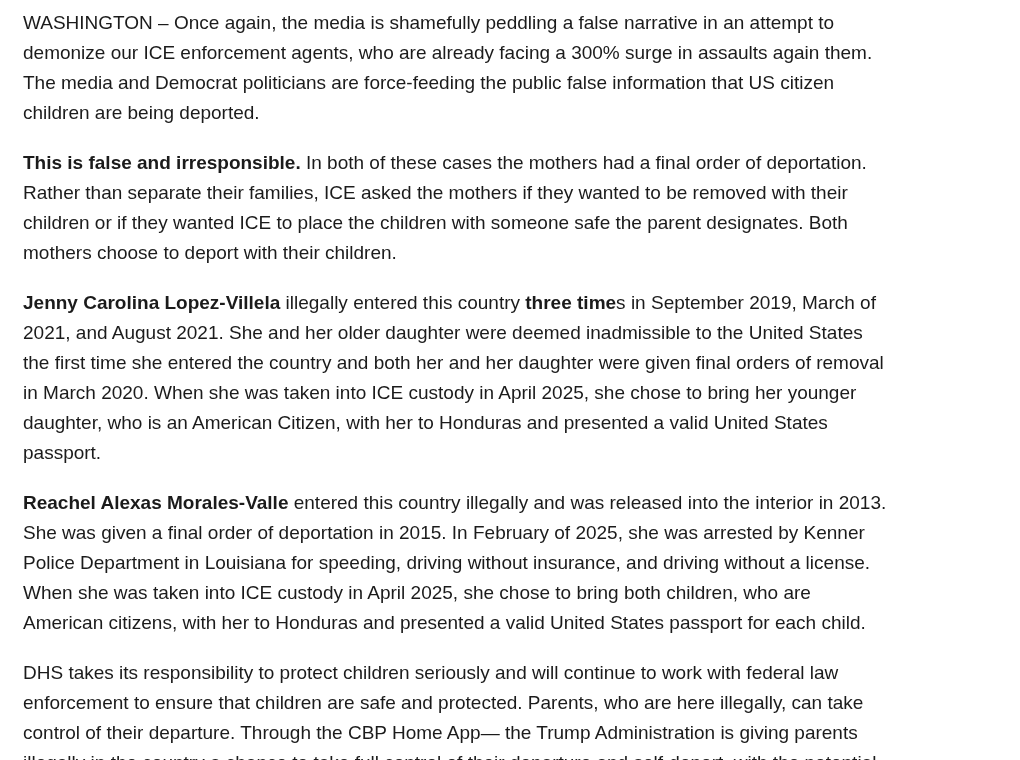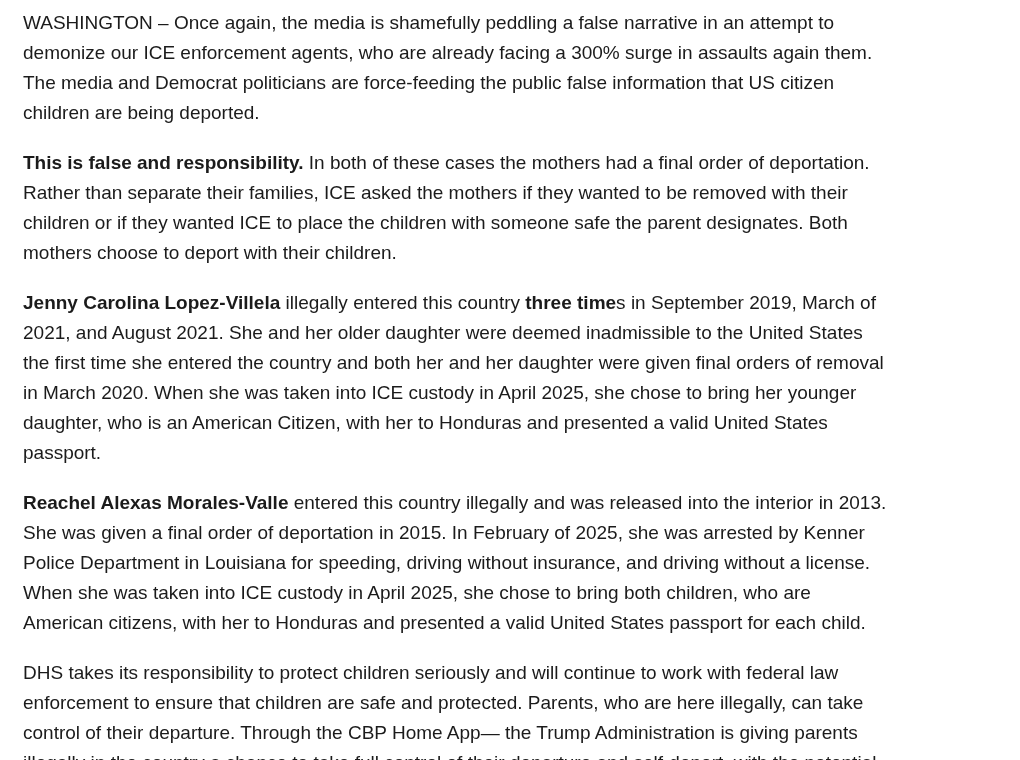--- a/index.html
+++ b/index.html
@@ -30,17 +30,17 @@
   }
   .article p strong {
     font-weight: 700;
   }
 </style>
 </head>
 <body>
 
 <main class="article">
     <p><span>WASHINGTON – Once again, the media is shamefully peddling a false narrative in an attempt to demonize our ICE enforcement agents, who are already facing a 300% surge in assaults again them. The media and Democrat politicians are force-feeding the public false information that US citizen children are being deported.</span></p>
-    <p><strong>This is false and responsibility.</strong><span> In both of these cases the mothers had a final order of deportation. Rather than separate their families, ICE asked the mothers if they wanted to be removed with their children or if they wanted ICE to place the children with someone safe the parent designates. Both mothers choose to deport with their children.</span></p>
+    <p><strong>This is false and irresponsible.</strong><span> In both of these cases the mothers had a final order of deportation. Rather than separate their families, ICE asked the mothers if they wanted to be removed with their children or if they wanted ICE to place the children with someone safe the parent designates. Both mothers choose to deport with their children.</span></p>
     <p><strong>Jenny Carolina Lopez-Villela</strong><span> illegally entered this country </span><strong>three time</strong><span>s in September 2019, March of 2021, and August 2021. She and her older daughter were deemed inadmissible to the United States the first time she entered the country and both her and her daughter were given final orders of removal in March 2020. When she was taken into ICE custody in April 2025, she chose to bring her younger daughter, who is an American Citizen, with her to Honduras and presented a valid United States passport.</span></p>
     <p><strong>Reachel Alexas Morales-Valle</strong><span> entered this country illegally and was released into the interior in 2013. She was given a final order of deportation in 2015. In February of 2025, she was arrested by Kenner Police Department in Louisiana for speeding, driving without insurance, and driving without a license. When she was taken into ICE custody in April 2025, she chose to bring both children, who are American citizens, with her to Honduras and presented a valid United States passport for each child.</span></p>
     <p><span>DHS takes its responsibility to protect children seriously and will continue to work with federal law enforcement to ensure that children are safe and protected. Parents, who are here illegally, can take control of their departure. Through the CBP Home App— the Trump Administration is giving parents illegally in the country a chance to take full control of their departure and self-deport, with the potential ability to return the legal, right way and come back to live the American dream. It is free and available for all mobile devices.</span></p>
   </main>
 
 </body></html>

